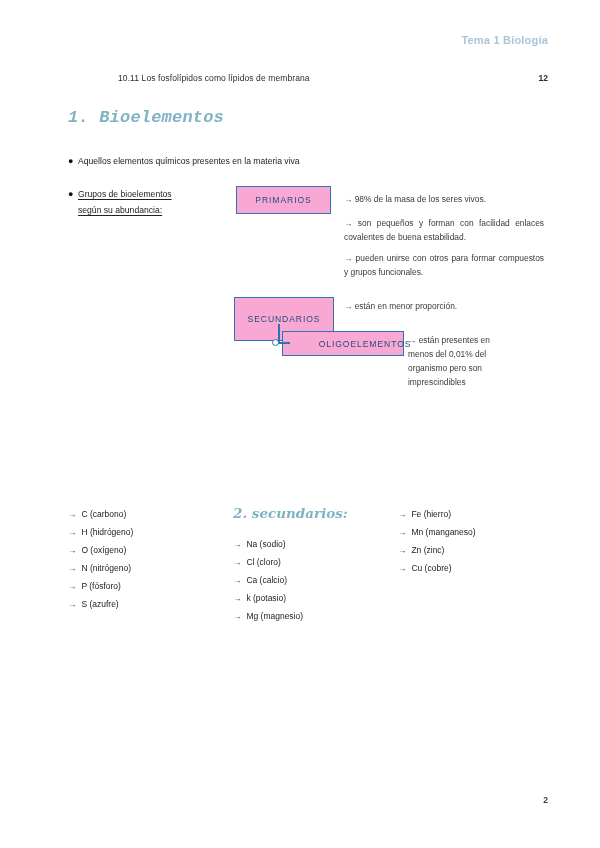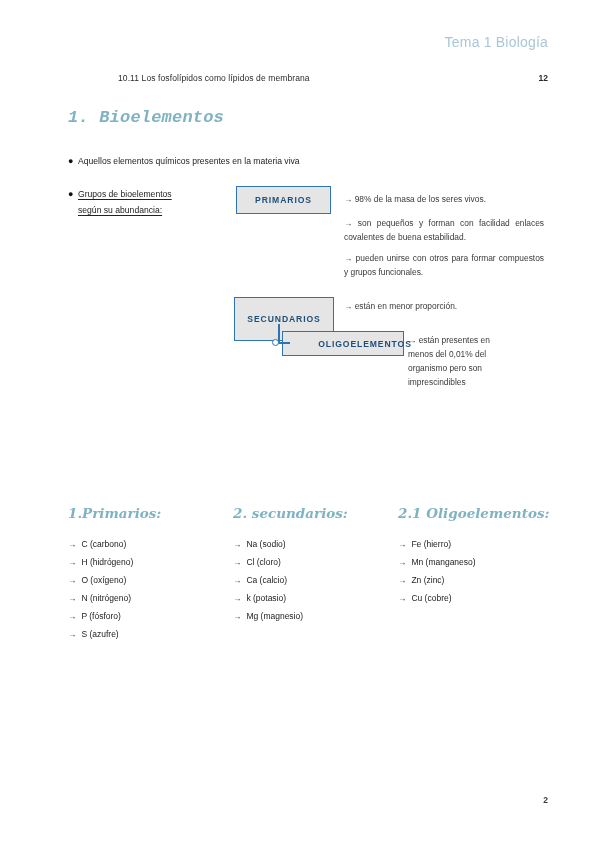--- a/index.html
+++ b/index.html
@@ -21,22 +21,22 @@
     position: absolute;
     inset: 0;
     background: #ffffff;
   }
 
   
   .doc-header {
     position: absolute;
     top: 34px;
     right: 52px;
-    font-size: 14px;
-    font-weight: normal;
+    font-size: 11px;
+    font-weight: bold;
     letter-spacing: .2px;
     color: #a9c6d8;
   }
 
   .subheader-row {
     position: absolute;
     top: 73px;
     left: 86px;
     right: 52px;
     display: flex;
@@ -81,28 +81,28 @@
   #bullet-2 { top: 186px; left: 68px; }
   .bullet .u-text {
     text-decoration: underline;
     text-underline-offset: 2px;
   }
   .bullet .u-text span { display: block; }
 
   
   .dbox {
     position: absolute;
-    background: #e5e5e5;
+    background: #f9a8d4;
     border: 1.6px solid #2e74b5;
     box-sizing: border-box;
     display: flex;
     align-items: center;
     justify-content: center;
     font-size: 8.6px;
-    font-weight: bold;
+    font-weight: normal;
     letter-spacing: .9px;
     color: #1f4e79;
   }
   #box-primarios    { left: 236px; top: 186px;  width: 95px; height: 28px; }
   #box-secundarios  { left: 234px; top: 297px;  width: 100px; height: 44px; }
   #box-oligo        { left: 282px; top: 331px;  width: 122px; height: 25px; padding-left: 44px; }
 
   
   .conn-vert {
     position: absolute;
@@ -225,21 +225,20 @@
 
   <div class="note" id="note-p2">→ son pequeños y forman con facilidad enlaces covalentes de buena estabilidad.</div>
 
   <div class="note" id="note-p3">→ pueden unirse con otros para formar compuestos y grupos funcionales.</div>
 
   <div class="note" id="note-s1">→ están en menor proporción.</div>
 
   <div class="note" id="note-o1">→ están presentes en menos del 0,01% del organismo pero son imprescindibles</div>
 
   <div class="col" id="col-1">
-    <div class="col-title">1.Primarios:</div>
     <ul class="col-list">
         <li><span class="arrow">→</span><span>C (carbono)</span></li>
         <li><span class="arrow">→</span><span>H (hidrógeno)</span></li>
         <li><span class="arrow">→</span><span>O (oxígeno)</span></li>
         <li><span class="arrow">→</span><span>N (nitrógeno)</span></li>
         <li><span class="arrow">→</span><span>P (fósforo)</span></li>
         <li><span class="arrow">→</span><span>S (azufre)</span></li>
       </ul>
   </div>
 
@@ -248,21 +247,20 @@
     <ul class="col-list">
         <li><span class="arrow">→</span><span>Na (sodio)</span></li>
         <li><span class="arrow">→</span><span>Cl (cloro)</span></li>
         <li><span class="arrow">→</span><span>Ca (calcio)</span></li>
         <li><span class="arrow">→</span><span>k (potasio)</span></li>
         <li><span class="arrow">→</span><span>Mg (magnesio)</span></li>
       </ul>
   </div>
 
   <div class="col" id="col-3">
-    <div class="col-title">2.1 Oligoelementos:</div>
     <ul class="col-list">
         <li><span class="arrow">→</span><span>Fe (hierro)</span></li>
         <li><span class="arrow">→</span><span>Mn (manganeso)</span></li>
         <li><span class="arrow">→</span><span>Zn (zinc)</span></li>
         <li><span class="arrow">→</span><span>Cu (cobre)</span></li>
       </ul>
   </div>
 
   <div class="page-number">2</div>
 

